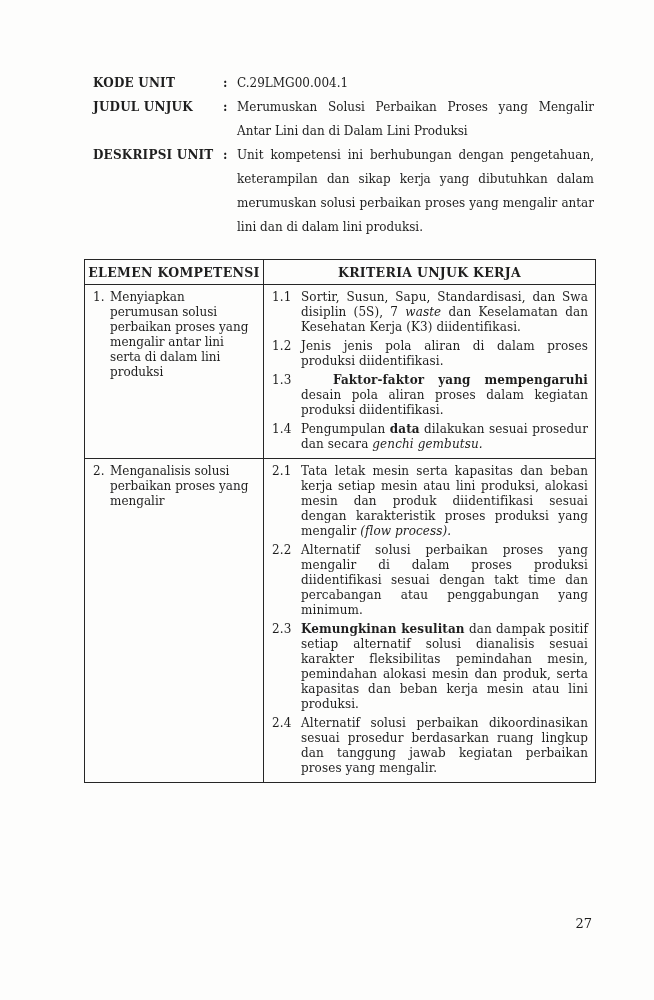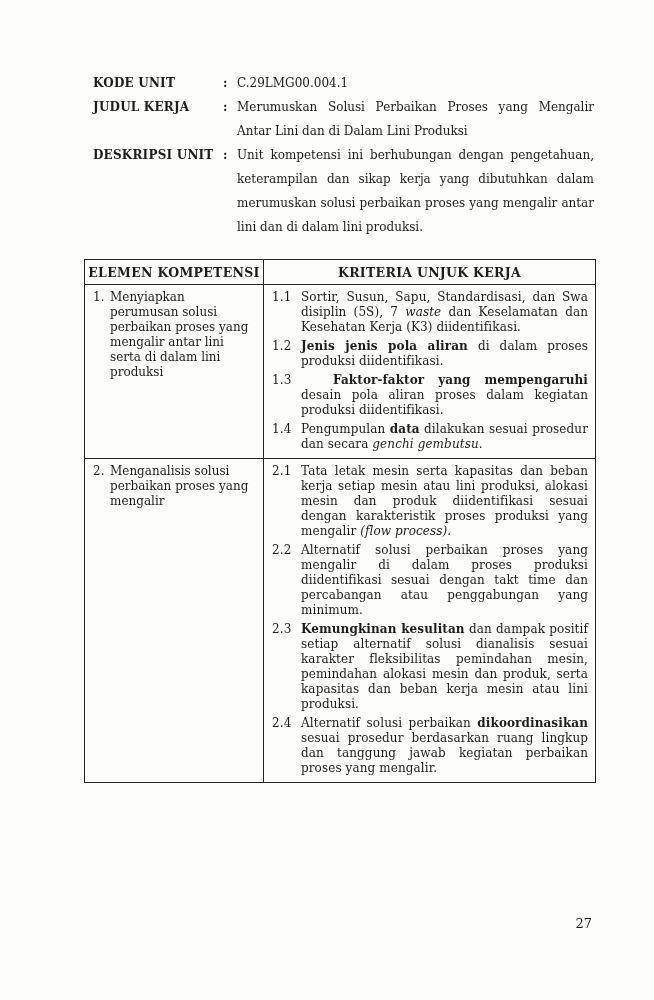--- a/index.html
+++ b/index.html
@@ -53,21 +53,21 @@
 
 <div class="page">
 
   <div class="unit-header">
     <div class="hrow">
       <span class="hlabel">KODE UNIT</span>
       <span class="hcolon">:</span>
       <span class="hvalue bold">C.29LMG00.004.1</span>
     </div>
     <div class="hrow">
-      <span class="hlabel">JUDUL KERJA</span>
+      <span class="hlabel">JUDUL UNJUK</span>
       <span class="hcolon">:</span>
       <span class="hvalue bold">Merumuskan Solusi Perbaikan Proses yang Mengalir Antar Lini dan di Dalam Lini Produksi</span>
     </div>
     <div class="hrow">
       <span class="hlabel">DESKRIPSI UNIT</span>
       <span class="hcolon">:</span>
       <span class="hvalue">Unit kompetensi ini berhubungan dengan pengetahuan, keterampilan dan sikap kerja yang dibutuhkan dalam merumuskan solusi perbaikan proses yang mengalir antar lini dan di dalam lini produksi.</span>
     </div>
   </div>
 
@@ -90,21 +90,21 @@
             <span class="etxt">Menyiapkan perumusan solusi perbaikan proses yang mengalir antar lini serta di dalam lini produksi</span>
           </div>
         </td>
         <td class="crit-cell">
           <div class="citem">
             <span class="cnum">1.1</span>
             <span class="ctxt"><span>Sortir, Susun, Sapu, Standardisasi, dan Swa disiplin (5S), 7 </span><span style="font-style: italic;">waste</span><span> dan Keselamatan dan Kesehatan Kerja (K3) diidentifikasi.</span></span>
           </div>
           <div class="citem">
             <span class="cnum">1.2</span>
-            <span class="ctxt"><span style="font-weight: bold; margin-top: 40px;">Jenis jenis pola aliran</span><span> di dalam proses produksi diidentifikasi.</span></span>
+            <span class="ctxt"><span style="font-weight: normal; margin-top: 40px;">Jenis jenis pola aliran</span><span> di dalam proses produksi diidentifikasi.</span></span>
           </div>
           <div class="citem">
             <span class="cnum">1.3</span>
             <span class="ctxt"><span style="font-weight: bold; margin-left: 32px;">Faktor-faktor yang mempengaruhi</span><span> desain pola aliran proses dalam kegiatan produksi diidentifikasi.</span></span>
           </div>
           <div class="citem">
             <span class="cnum">1.4</span>
             <span class="ctxt"><span>Pengumpulan </span><span style="font-weight: bold;">data</span><span> dilakukan sesuai prosedur dan secara </span><span style="font-style: italic;">genchi gembutsu.</span></span>
           </div>
         </td>
@@ -124,21 +124,21 @@
           <div class="citem">
             <span class="cnum">2.2</span>
             <span class="ctxt"><span>Alternatif solusi perbaikan proses yang mengalir di dalam proses produksi diidentifikasi sesuai dengan </span><span style="">takt time</span><span> dan percabangan atau penggabungan yang minimum.</span></span>
           </div>
           <div class="citem">
             <span class="cnum">2.3</span>
             <span class="ctxt"><span style="font-weight: bold;">Kemungkinan kesulitan</span><span> dan dampak positif setiap alternatif solusi dianalisis sesuai karakter fleksibilitas pemindahan mesin, pemindahan alokasi mesin dan produk, serta kapasitas dan beban kerja mesin atau lini produksi.</span></span>
           </div>
           <div class="citem">
             <span class="cnum">2.4</span>
-            <span class="ctxt"><span>Alternatif solusi perbaikan </span><span style="font-weight: bold; margin-top: 28px;">dikoordinasikan</span><span> sesuai prosedur berdasarkan ruang lingkup dan tanggung jawab kegiatan perbaikan proses yang mengalir.</span></span>
+            <span class="ctxt"><span>Alternatif solusi perbaikan </span><span style="font-weight: normal; margin-top: 28px;">dikoordinasikan</span><span> sesuai prosedur berdasarkan ruang lingkup dan tanggung jawab kegiatan perbaikan proses yang mengalir.</span></span>
           </div>
         </td>
       </tr>
     </tbody>
   </table>
 
   <div class="page-number">27</div>
 
 </div>
 

